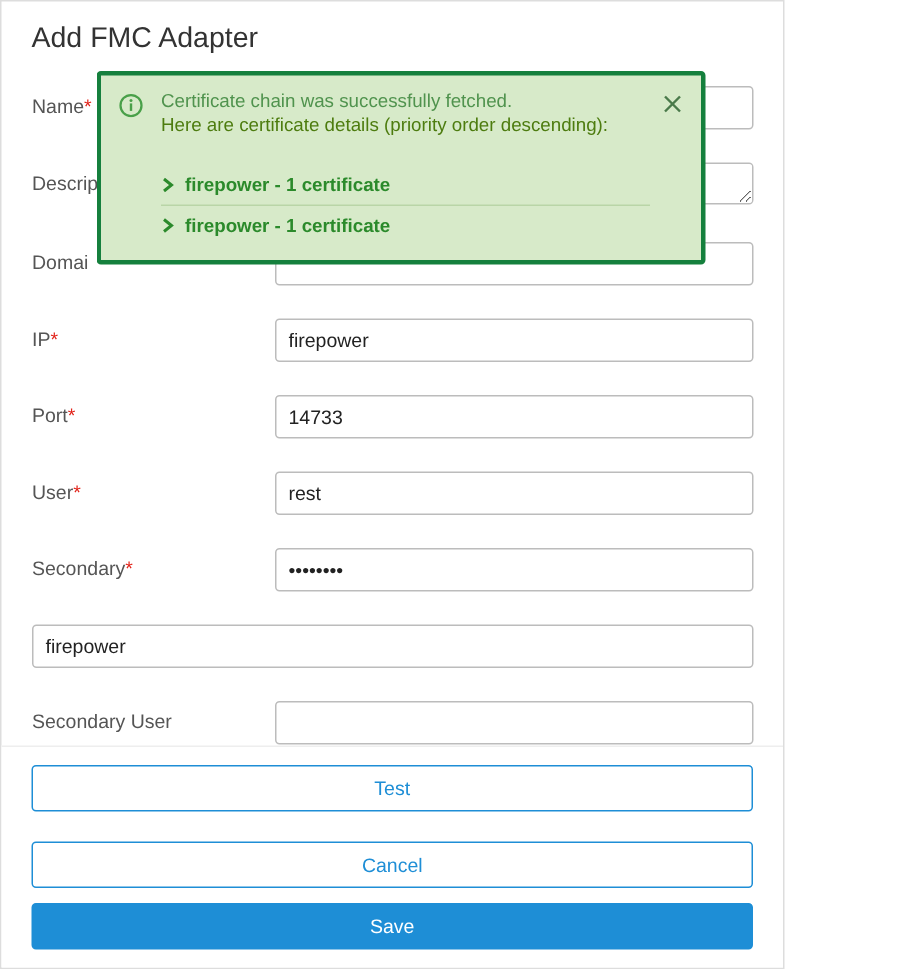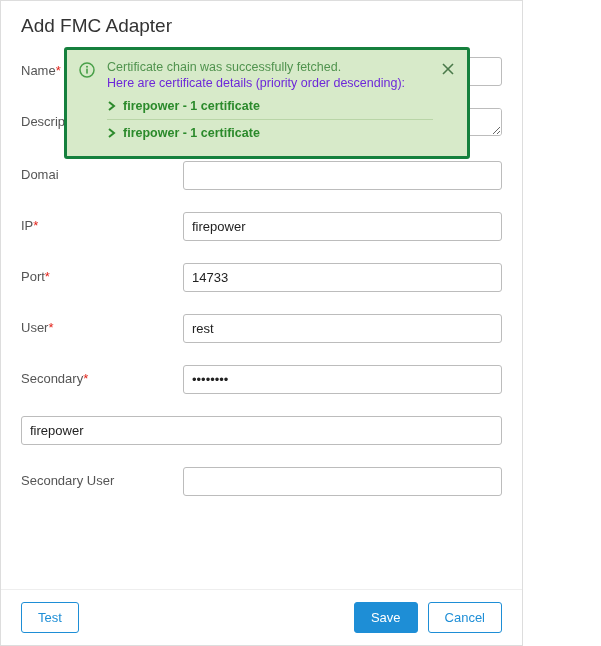--- a/index.html
+++ b/index.html
@@ -91,42 +91,42 @@
   .success-banner .close-icon {
     position: absolute;
     right: 10px;
     top: 10px;
     width: 18px;
     height: 18px;
     cursor: pointer;
     color: #4a7a4a;
   }
   .banner-line1 { color: #50934e; margin-bottom: 2px; }
-  .banner-line2 { color: #6d28d9; margin-bottom: 3px; }
+  .banner-line2 { color: #4d7c0f; margin-bottom: 20px; }
   .banner-link-row {
     display: flex;
     align-items: center;
     gap: 6px;
     padding: 6px 0;
     border-bottom: 1px solid #b9d5a7;
   }
   .banner-link-row:last-child { border-bottom: none; }
   .banner-link-row .chev { color: #2b8a2b; font-weight: bold; display:inline-flex; }
   .banner-link-row .link-text {
     color: #2b8a2b;
     font-weight: 600;
     text-align: right;
   }
   .dialog-footer {
     border-top: 1px solid #eee;
     padding: 12px 20px;
     display: flex;
-    align-items: center;
     gap: 10px;
     background: #fff;
+    flex-direction: column;
   }
   .footer-spacer { flex: 1; }
   .btn {
     font-size: 13px;
     padding: 7px 16px;
     border-radius: 3px;
     cursor: pointer;
     border: 1px solid transparent;
     background: #fff;
   }
@@ -262,16 +262,16 @@
         <input type="text" value="" style="">
       </div>
     </div>
 
 
   </div>
 
   <div class="dialog-footer">
     <button class="btn btn-outline">Test</button>
     <div class="footer-spacer"></div>
+    <button class="btn btn-outline">Cancel</button>
     <button class="btn btn-primary">Save</button>
-    <button class="btn btn-outline">Cancel</button>
   </div>
 </div>
 
 </body></html>

